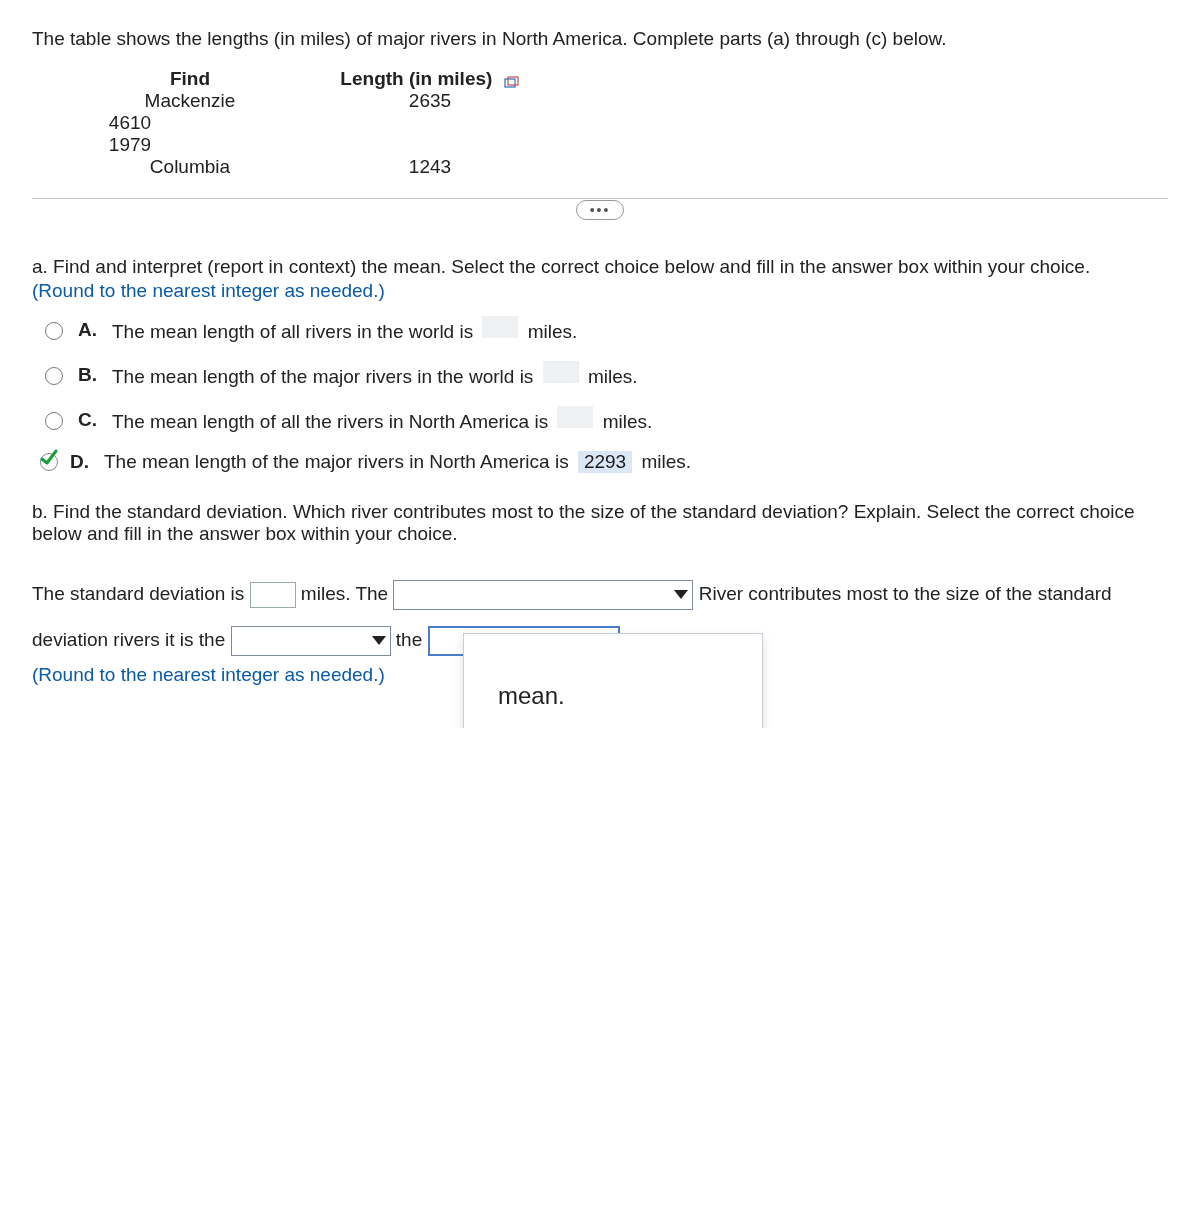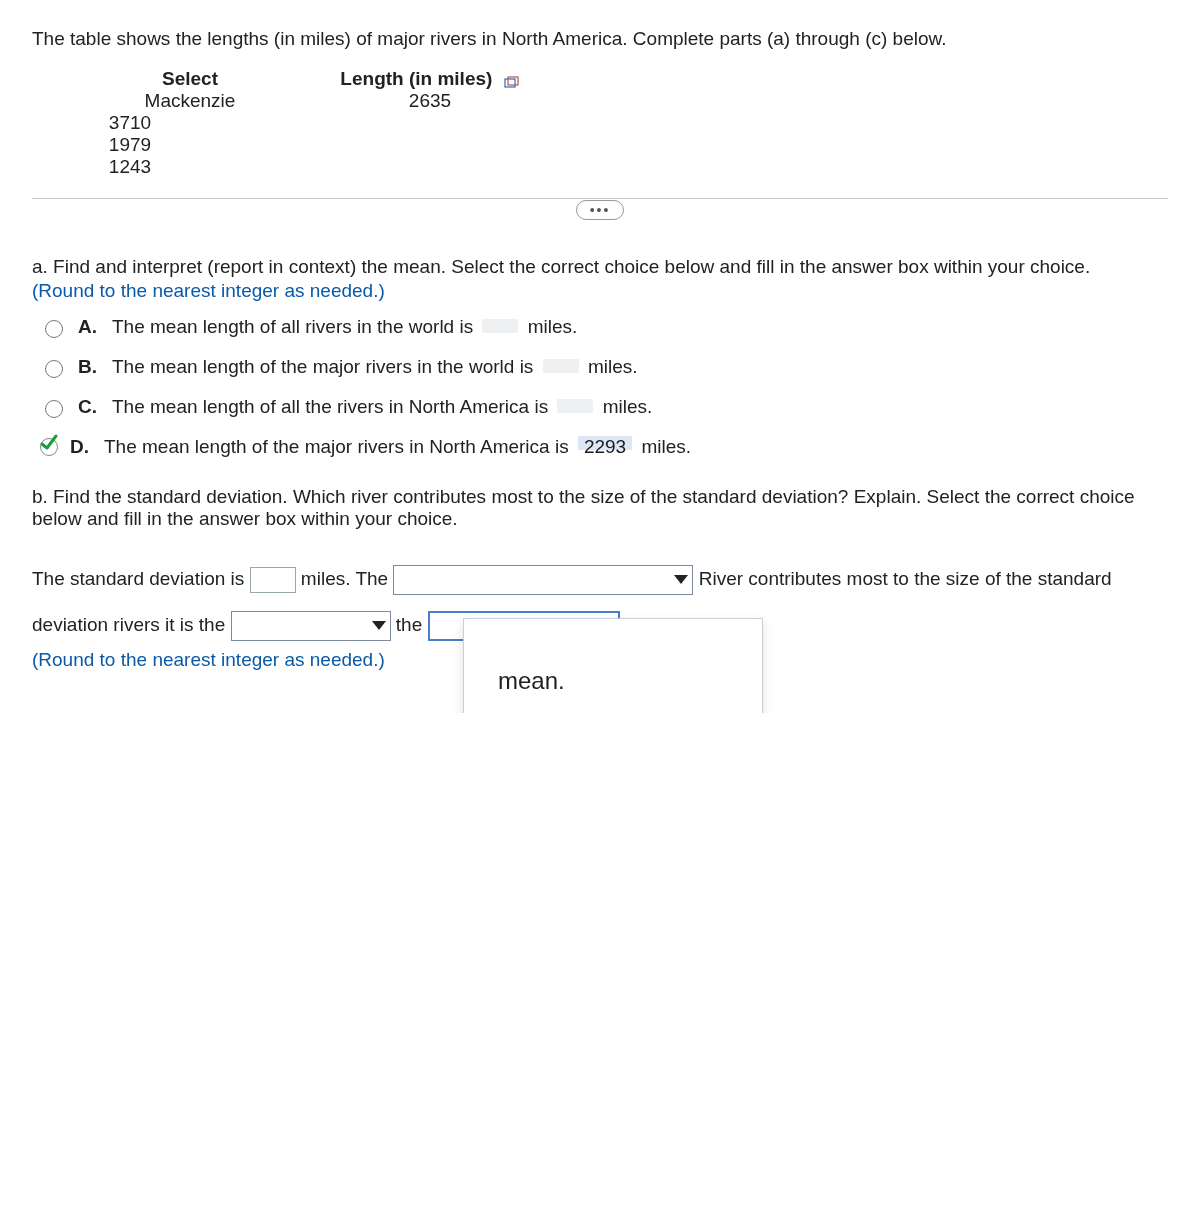--- a/index.html
+++ b/index.html
@@ -40,21 +40,21 @@
   .part-a-prompt { margin-bottom: 2px; }
   .round-hint { color: #0a5aa6; margin-bottom: 14px; }
   .choice-row {
     display:flex; align-items:center; gap:12px; margin: 0 0 18px 8px;
   }
   .choice-row input[type=radio]{
     width:18px; height:18px; accent-color:#0a5aa6; cursor:pointer;
   }
   .choice-letter { font-weight:bold; width:22px; }
   .blank {
-    display:inline-block; min-width:36px; height:14px;
+    display:inline-block; min-width:36px; height:22px;
     background:#eef0f2; vertical-align:baseline; margin:0 4px;
   }
   .blank.filled {
     background:#dbe7f5; padding:0 6px; text-align:center; line-height:22px;
     color:#1a1a1a;
   }
   .checkmark {
     position:relative; width:18px; height:18px; border:1px solid #888;
     border-radius:50%; display:inline-flex; align-items:center; justify-content:center;
   }
@@ -89,42 +89,43 @@
   }
   .sentence-wrap { position:relative; }
 </style>
 </head>
 <body>
 
 <div class="intro">The table shows the lengths (in miles) of major rivers in North America. Complete parts (a) through (c) below.</div>
 
 <div class="data-table">
   <div class="th-row">
-    <div class="col-river">Select</div>
+    <div class="col-river">Find</div>
     <div class="col-length">
       <span>Length (in miles)</span>
       <span class="popup-icon">
         <svg viewBox="0 0 16 14">
             <rect x="1" y="3" width="10" height="8" fill="none" stroke="#2a6bb8" stroke-width="1.2"></rect>
             <rect x="4" y="1" width="10" height="8" fill="none" stroke="#c0504d" stroke-width="1.2"></rect>
           </svg>
       </span>
     </div>
   </div>
   <div class="td-row">
     <div class="col-river">Mackenzie</div>
     <div class="col-length">2635</div>
   </div>
   <div class="td-row">
-    <div class="col-length">3710</div>
+    <div class="col-length">4610</div>
   </div>
   <div class="td-row">
     <div class="col-length">1979</div>
   </div>
   <div class="td-row">
+    <div class="col-river">Columbia</div>
     <div class="col-length">1243</div>
   </div>
 </div>
 
 <div class="divider-wrap">
   <hr class="divider-line">
   <div class="more-pill">•••</div>
 </div>
 
 <div class="part-a-prompt">a. Find and interpret (report in context) the mean. Select the correct choice below and fill in the answer box within your choice.</div>

